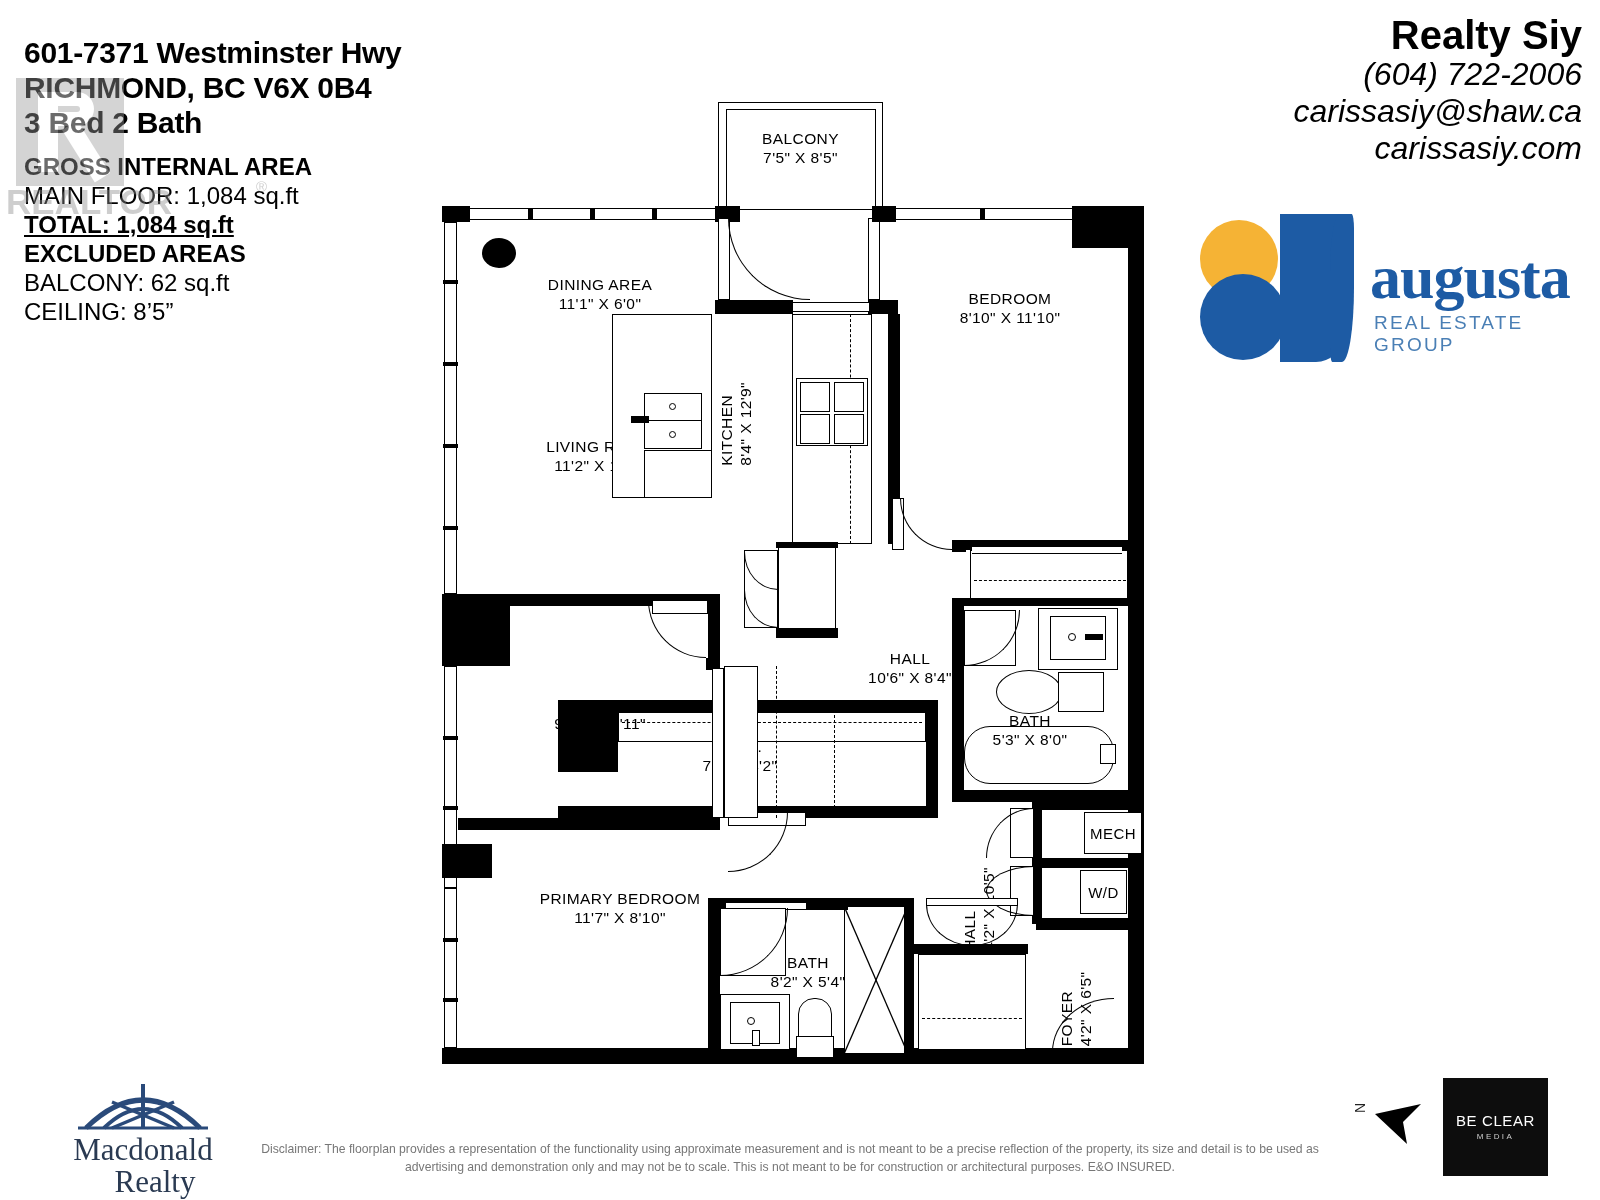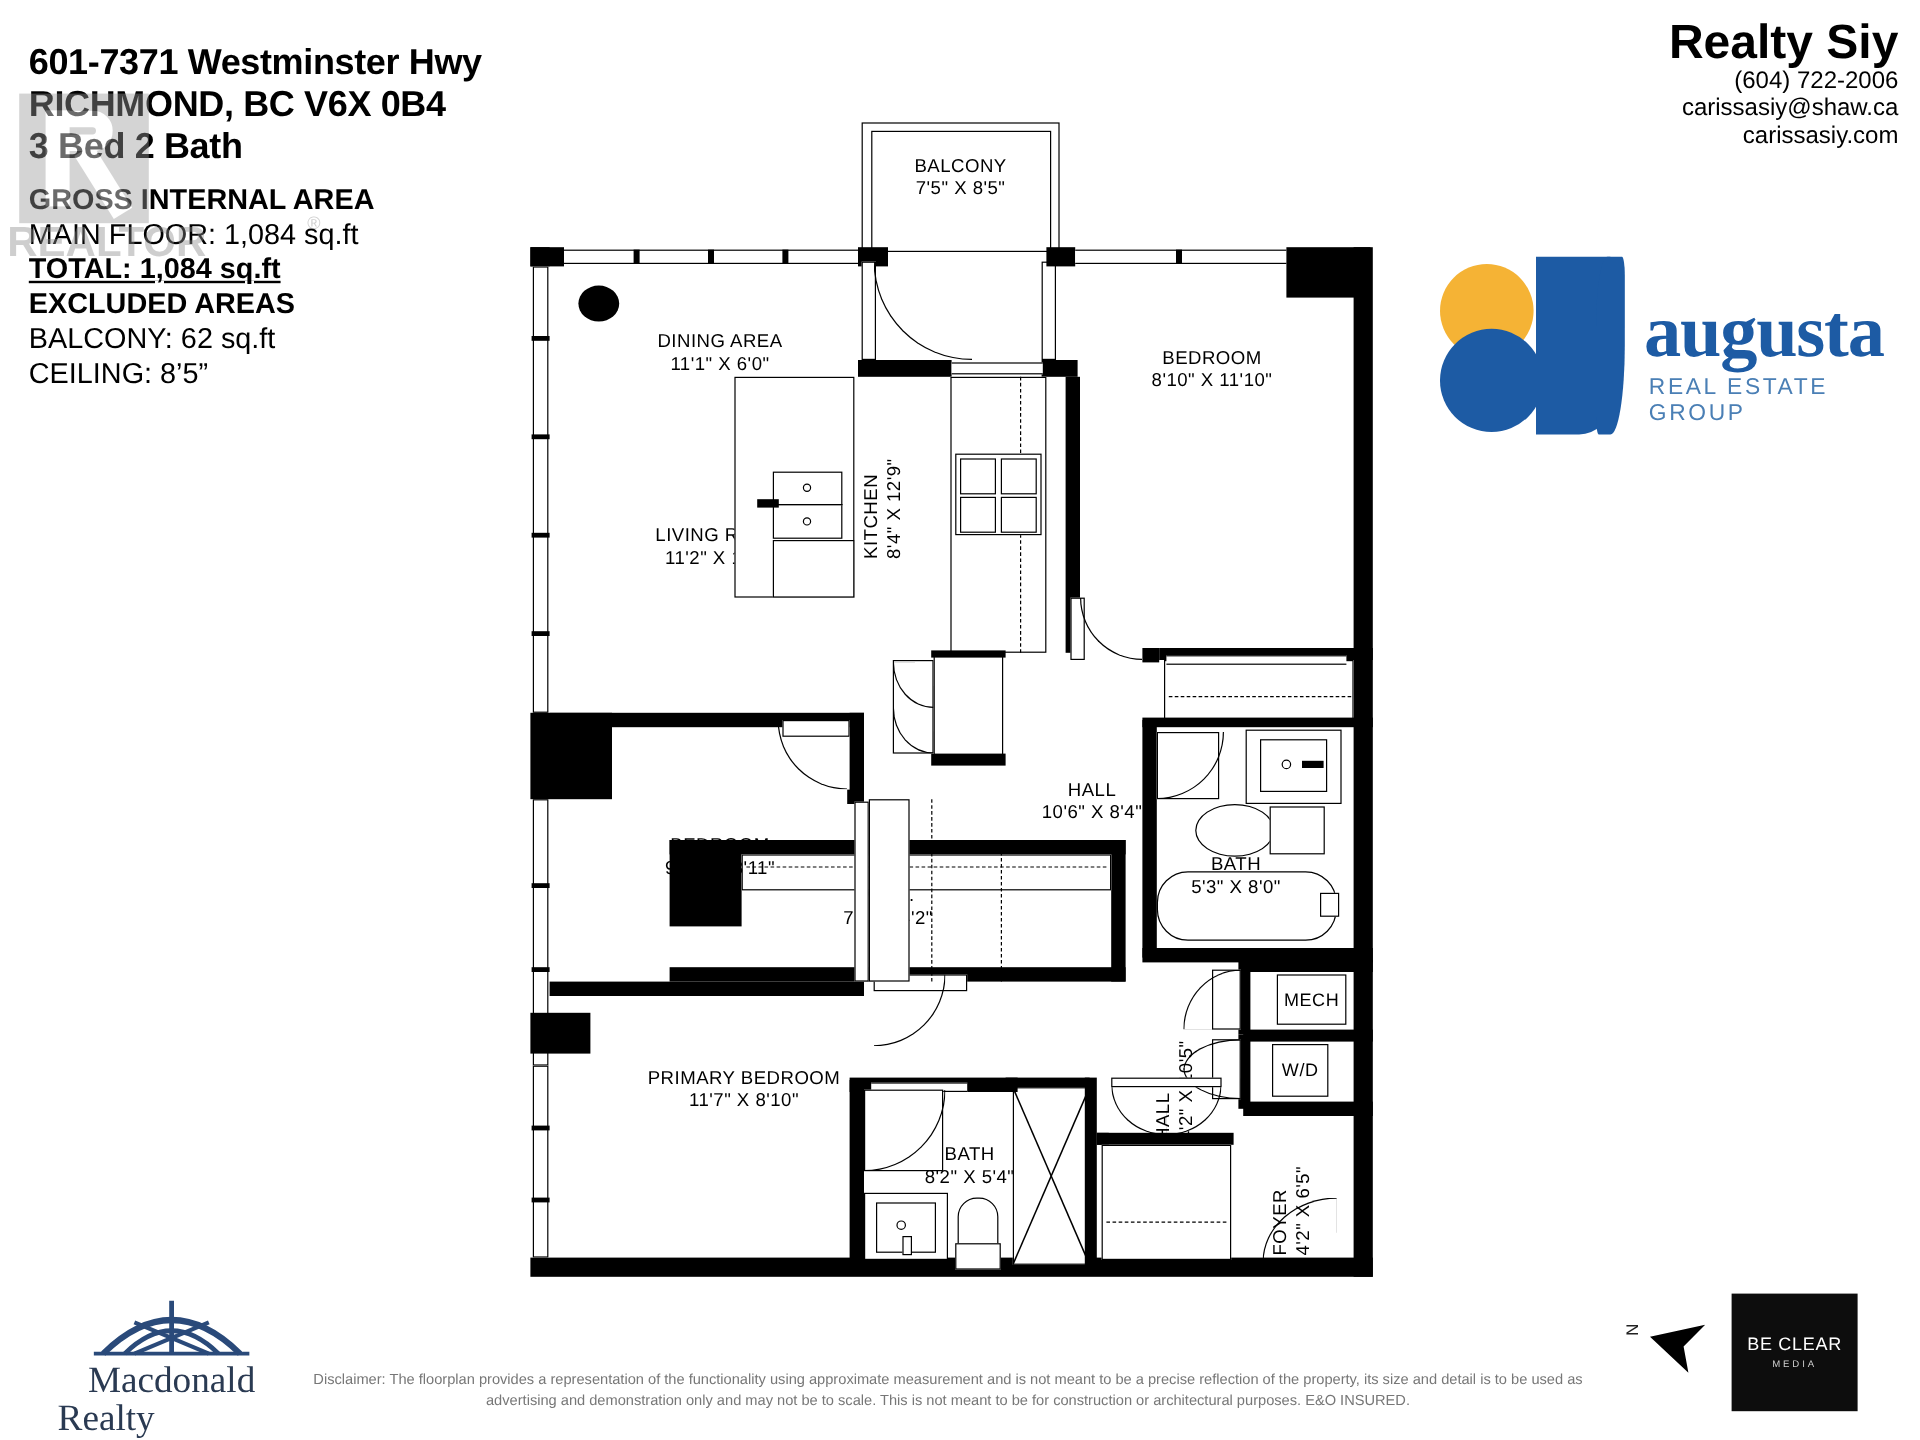--- a/index.html
+++ b/index.html
@@ -26,21 +26,21 @@
      border-radius:0 28px 28px 0;}
   #realtor-watermark .rdiag{position:absolute;left:56px;top:52px;width:18px;height:62px;
      background:#fff;transform:rotate(-32deg);transform-origin:top left;}
   #realtor-watermark .rword{position:absolute;left:0;top:104px;font-size:35px;
      font-weight:bold;color:#8d8d8d;letter-spacing:0px;white-space:nowrap;}
   #realtor-watermark .rreg{position:absolute;left:250px;top:100px;font-size:15px;color:#8d8d8d;}
 
   
   #header-right{position:absolute;right:18px;top:14px;width:520px;text-align:right;}
   #agent-name{font-size:40px;font-weight:bold;line-height:1.05;}
-  .contact-line{font-size:20px;line-height:1.16;}
+  .contact-line{font-size:32px;line-height:1.16;font-style:italic;}
 
   
   #augusta-logo{position:absolute;right:18px;top:212px;width:390px;height:130px;}
   #aug-dot{position:absolute;left:8px;top:8px;width:78px;height:78px;border-radius:50%;
      background:#f5b335;}
   #aug-circle{position:absolute;left:8px;top:62px;width:86px;height:86px;border-radius:50%;
      background:#1d5ba4;}
   #aug-bar{position:absolute;left:88px;top:2px;width:62px;height:148px;background:#1d5ba4;
      border-radius:0 0 26px 0;}
   #aug-bar:after{content:"";position:absolute;right:-12px;top:0;width:24px;height:148px;
@@ -63,28 +63,28 @@
        white-space:nowrap;transform-origin:center center;}
   .swing{position:absolute;border:1.3px solid #000;background:transparent;box-sizing:border-box;}
   .win{position:absolute;background:#fff;border-top:1.4px solid #000;border-bottom:1.4px solid #000;
        box-sizing:border-box;}
   .winmul{position:absolute;background:#000;}
   .dash{position:absolute;border-top:1.3px dashed #000;}
   .dashv{position:absolute;border-left:1.3px dashed #000;}
   .ell{position:absolute;border:1.3px solid #000;border-radius:50%;box-sizing:border-box;background:#fff;}
   .blackdot{position:absolute;border-radius:50%;background:#000;}
   .boxlbl{position:absolute;border:1.3px solid #000;box-sizing:border-box;background:#fff;
-      font-size:15px;display:flex;align-items:center;justify-content:center;letter-spacing:.5px;}
+      font-size:15px;display:flex;align-items:center;justify-content:center;letter-spacing:.5px;margin-left:20px;}
 
   
   #macdonald{position:absolute;left:48px;top:1078px;width:190px;height:115px;}
   #mac-dome{position:absolute;left:30px;top:0;width:130px;height:56px;}
   #mac-t1{position:absolute;left:0;top:56px;width:190px;text-align:center;
     font-family:"Liberation Serif","DejaVu Serif",serif;font-size:31px;color:#2a3a52;line-height:1.0;}
-  #mac-t2{position:absolute;left:0;top:88px;width:190px;text-align:left;
+  #mac-t2{position:absolute;left:12px;top:88px;width:190px;text-align:center;
     font-family:"Liberation Serif","DejaVu Serif",serif;font-size:31px;color:#2a3a52;line-height:1.0;}
 
   #disclaimer{position:absolute;left:230px;top:1140px;width:1120px;text-align:center;
     font-size:12.2px;color:#777;line-height:1.5;}
 
   #northarrow{position:absolute;left:1355px;top:1090px;width:70px;height:60px;}
   #north-n{position:absolute;left:0px;top:10px;font-size:14px;color:#222;
     transform:rotate(-90deg);transform-origin:center;}
 
   #beclear{position:absolute;left:1443px;top:1078px;width:105px;height:98px;background:#0d0d0d;}

